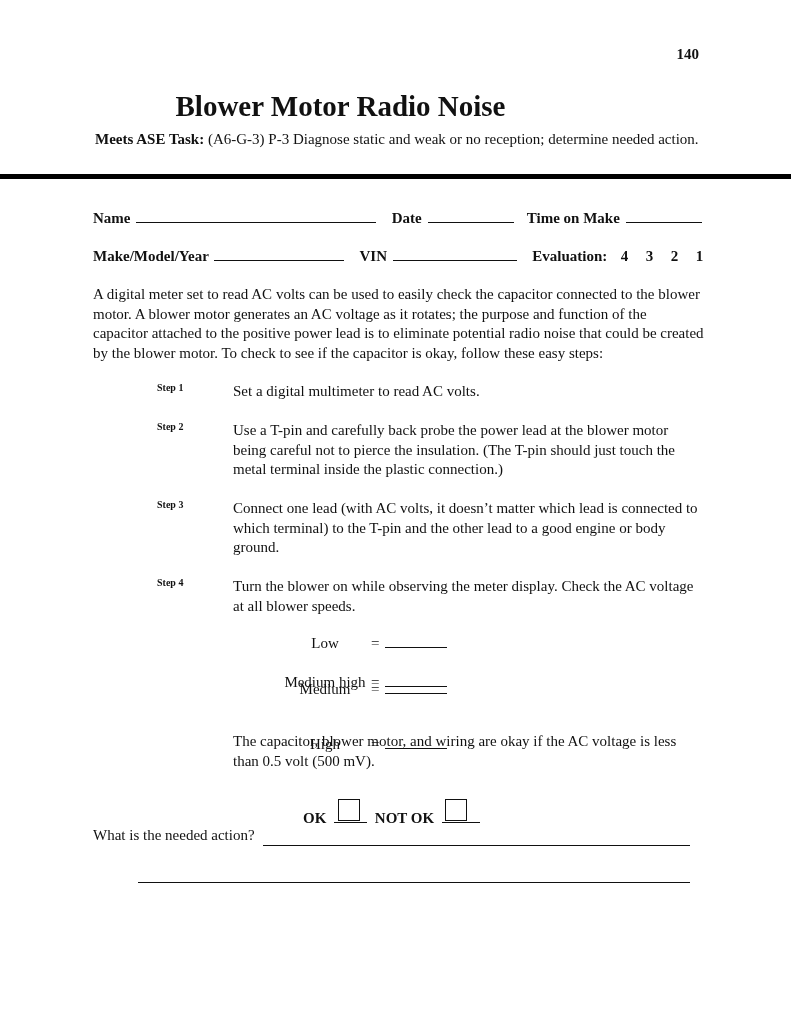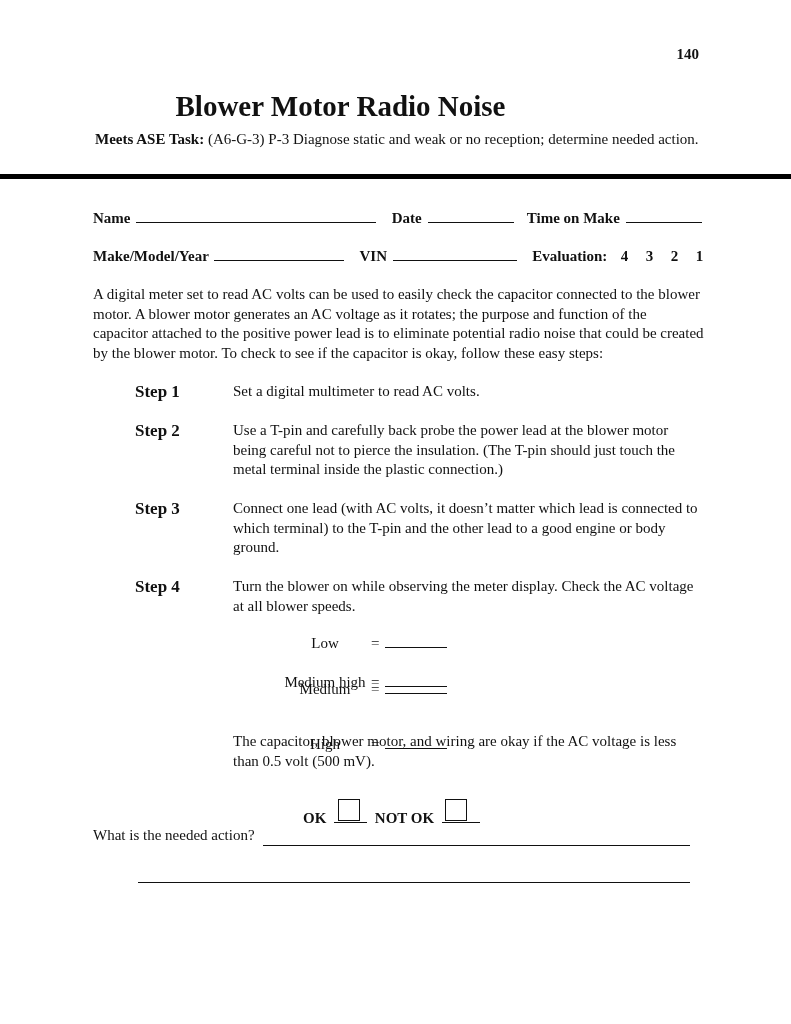--- a/index.html
+++ b/index.html
@@ -10,21 +10,21 @@
     }
     .abs { position: absolute; }
     .page-number { right: 92px; top: 46px; font-size: 15px; font-weight: bold; }
     .title { left: 0; width: 681px; top: 90px; text-align: center; font-size: 29px; font-weight: bold; letter-spacing: 0px; }
     .task { left: 95px; width: 610px; top: 130px; font-size: 15px; line-height: 19px; }
     .task b { font-weight: bold; }
     .rule { left: 0; width: 791px; top: 174px; height: 5px; background: #000; }
     .field-row { left: 93px; font-size: 15px; font-weight: bold; white-space: nowrap; }
     .blank { display: inline-block; border-bottom: 1px solid #111; height: 14px; vertical-align: baseline; margin: 0 2px; }
     .para { left: 93px; width: 612px; top: 285px; font-size: 15px; line-height: 19.6px; }
-    .step-label { left: 135px; font-size: 17px; font-weight: bold; }
+    .step-label { left: 157px; font-size: 10px; font-weight: bold; }
     .step-text { left: 233px; width: 470px; font-size: 15px; line-height: 19.6px; }
     .speed-row { left: 279px; font-size: 15px; line-height: 19.6px; }
     .speed-label { display: inline-block; width: 92px; text-align: center; }
     .speed-eq { display: inline-block; width: 14px; }
     .speed-blank { display: inline-block; width: 62px; border-bottom: 1px solid #111; height: 13px; vertical-align: baseline; }
     .okrow { left: 279px; top: 806px; font-size: 15px; font-weight: bold; white-space: nowrap; margin-left: 24px; }
     .checkbox-wrap { display: inline-block; position: relative; width: 33px; height: 16px; border-bottom: 1px solid #111; vertical-align: baseline; margin: 0 4px 0 4px; }
     .checkbox { position: absolute; left: 4px; bottom: 1px; width: 20px; height: 20px; border: 1.5px solid #111; background: #fff; cursor: pointer; }
     .checkbox-wrap.wide { width: 38px; }
     .action-q { left: 93px; top: 827px; font-size: 15px; white-space: nowrap; }

